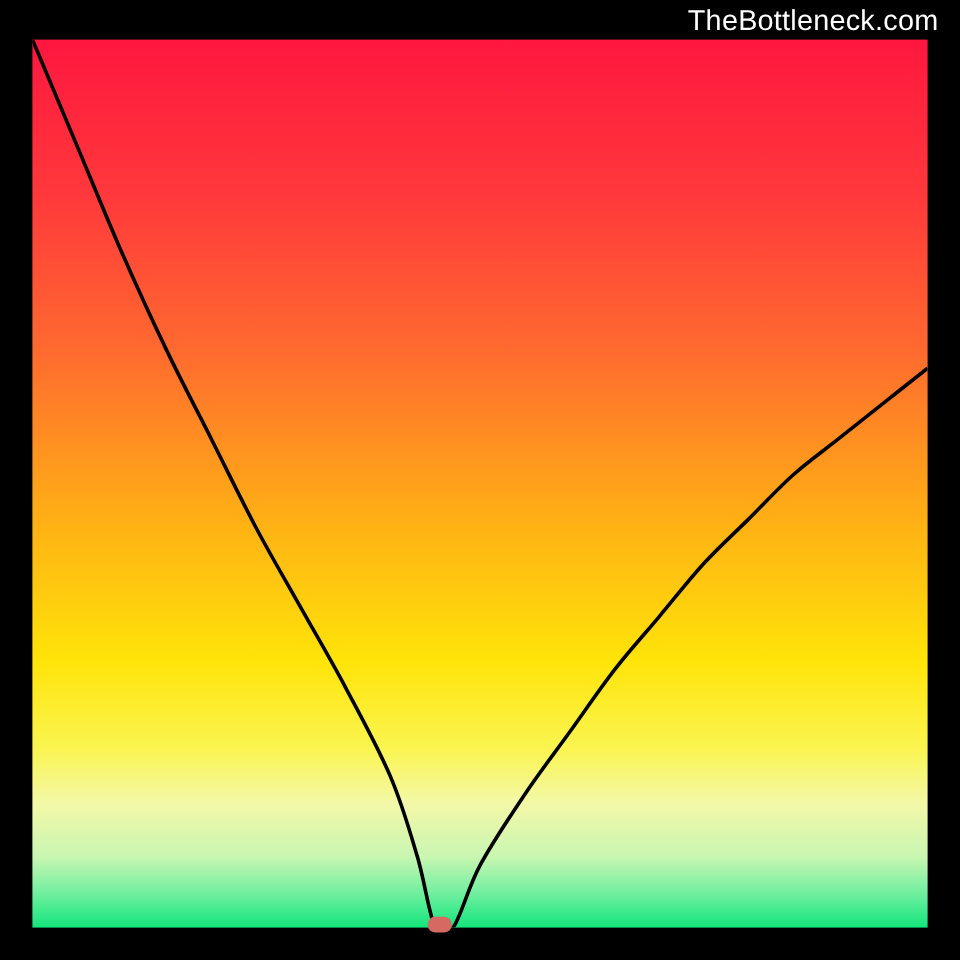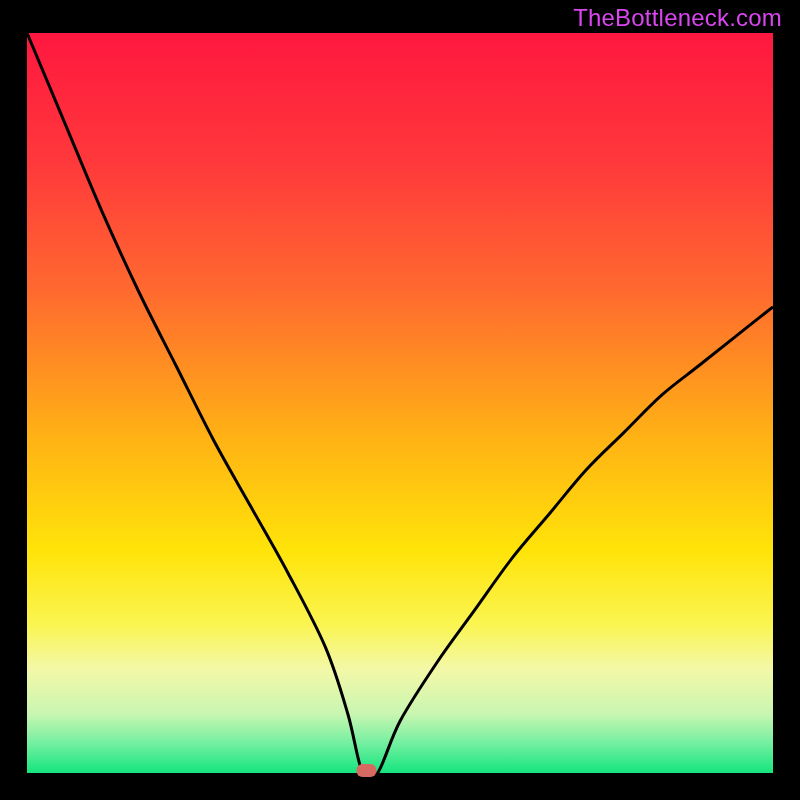--- a/index.html
+++ b/index.html
@@ -13,21 +13,21 @@
   }
   .frame {
     position: absolute;
     inset: 0;
     background: #000;
   }
   .watermark {
     position: absolute;
     top: 4px;
     right: 18px;
-    color: #d946ef;
+    color: #ffffff;
     font-size: 24px;
     font-weight: 500;
     letter-spacing: 0.2px;
     user-select: none;
   }
   svg {
     position: absolute;
     left: 0;
     top: 0;
   }

